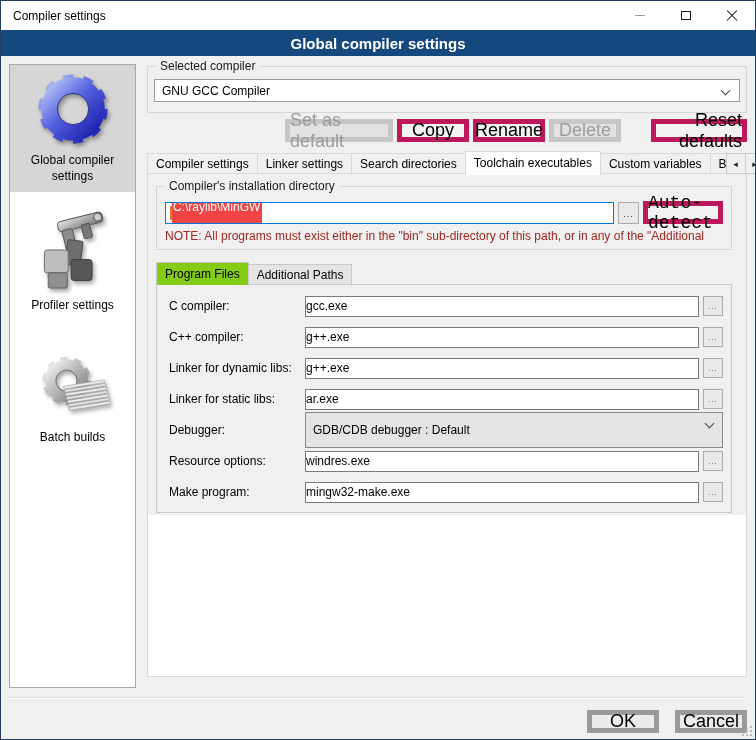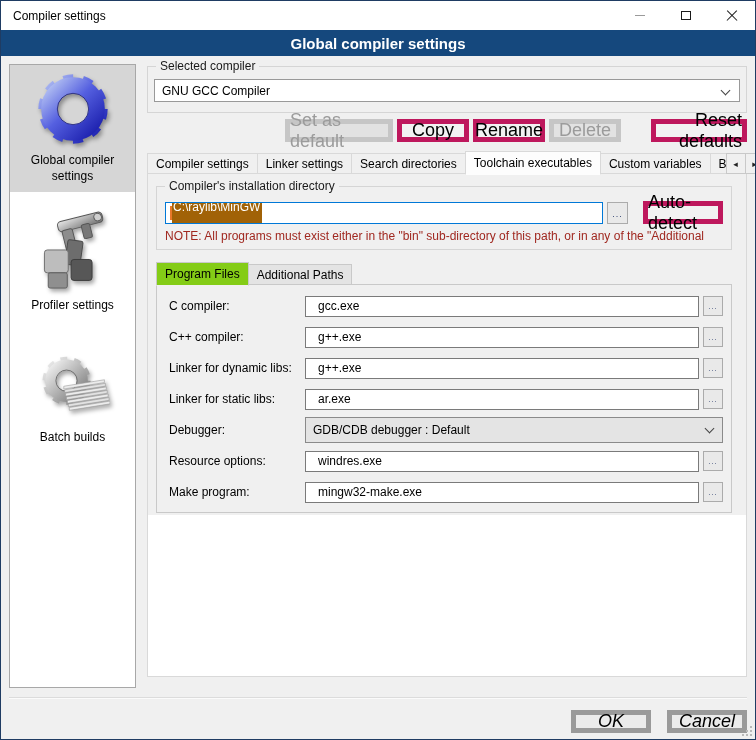--- a/index.html
+++ b/index.html
@@ -63,44 +63,44 @@
   
   .tabpage { flex:1; border:1px solid #d9d9d9; margin-top:-1px; margin-bottom:11px; background:#fff;
     display:flex; flex-direction:column; min-height:0; }
   .graypad { background:#f0f0f0; padding:12px 14px 2px 8px; }
   .whitefill { flex:1; background:#fff; }
   .gb-install { padding:14px 8px 6px; }
   .dirrow { display:flex; align-items:center; }
   .pathbox { flex:1; height:22px; background:#fff; border:1px solid #0078d7; display:flex;
     align-items:center; padding:0 4px; font-size:12px; overflow:hidden; }
   .caret { width:2px; height:14px; background:#e8782a; margin-right:0; flex-shrink:0; }
-  .seltext { background:#a16207; color:#fff; padding:1px 2px 13px 1px; white-space:nowrap; }
+  .seltext { background:#ef4444; color:#fff; padding:1px 2px 13px 1px; white-space:nowrap; }
   .browse { width:21px; height:22px; margin-left:4px; font-size:9px; letter-spacing:1px; color:#2c3e6e;
     background:#e9e9e9; border:1px solid #ababab; display:flex; align-items:flex-end; justify-content:center; padding-bottom:4px; }
-  .autodetect { width:80px; height:23px; margin-left:15px; }
+  .autodetect { width:80px; height:23px; margin-left:4px;font-family:Liberation Mono, monospace; }
   .note { margin-top:5px; font-size:12px; color:#a02820; white-space:nowrap; overflow:hidden; }
   
   .innerstrip { margin-top:12px; }
   .innerstrip .tab { background:#e4e4e4; border-color:#c9c9c9; }
   .innerstrip .tab.active { background:#84cc16; border-bottom:1px solid #f0f0f0; }
   .innerpanel { border:1px solid #c9c9c9; margin-top:-1px; background:#f0f0f0; padding:10px 8px 0 12px; }
   .frow { display:flex; align-items:center; height:22px; margin-bottom:9px; }
   .flabel { width:136px; font-size:12px; color:#000; flex-shrink:0; }
   .finput { flex:1; height:21px; border:1px solid #7a7a7a; background:#fff; font-size:12px;
-    padding:0 12px; font-family:"Liberation Sans",sans-serif; color:#000; }
+    padding:0 0; font-family:"Liberation Sans",sans-serif; color:#000; }
   .browse-sm { width:20px; height:20px; margin-left:4px; font-size:8px; letter-spacing:1px; color:#2c3e6e;
     background:#e9e9e9; border:1px solid #ababab; display:flex; align-items:flex-end; justify-content:center; padding-bottom:4px; }
-  .fcombo { flex:1; height:26px; background:#e4e4e4; border:1px solid #8a8a8a; font-size:12px;
+  .fcombo { flex:1; height:36px; background:#e4e4e4; border:1px solid #8a8a8a; font-size:12px;
     display:flex; align-items:center; padding:0 24px 0 7px; position:relative; }
   .fcombo .chev { position:absolute; right:9px; top:7px; width:7px; height:7px;
     border-right:1.4px solid #444; border-bottom:1.4px solid #444; transform:rotate(45deg); }
   
   .footer-sep { margin-top:9px; height:2px; border-top:1px solid #dcdcdc; border-bottom:1px solid #fbfbfb; }
   .footer { margin-top:11px; display:flex; justify-content:flex-end; }
-  .footer .btn { width:80px; background:#ebebeb; border-color:#9a9a9a;font-style:italic; }
+  .footer .btn { width:72px; background:#ebebeb; border-color:#9a9a9a; }
   .footer .btn + .btn { margin-left:16px; }
   .grip { position:absolute; right:3px; bottom:3px; width:10px; height:10px; }
   .grip i { position:absolute; width:2px; height:2px; background:#b9b9b9; }
   .grip i:nth-child(1){right:0;bottom:0;} .grip i:nth-child(2){right:4px;bottom:0;}
   .grip i:nth-child(3){right:8px;bottom:0;} .grip i:nth-child(4){right:0;bottom:4px;}
   .grip i:nth-child(5){right:4px;bottom:4px;} .grip i:nth-child(6){right:0;bottom:8px;}
 </style>
 </head>
 <body>
 

